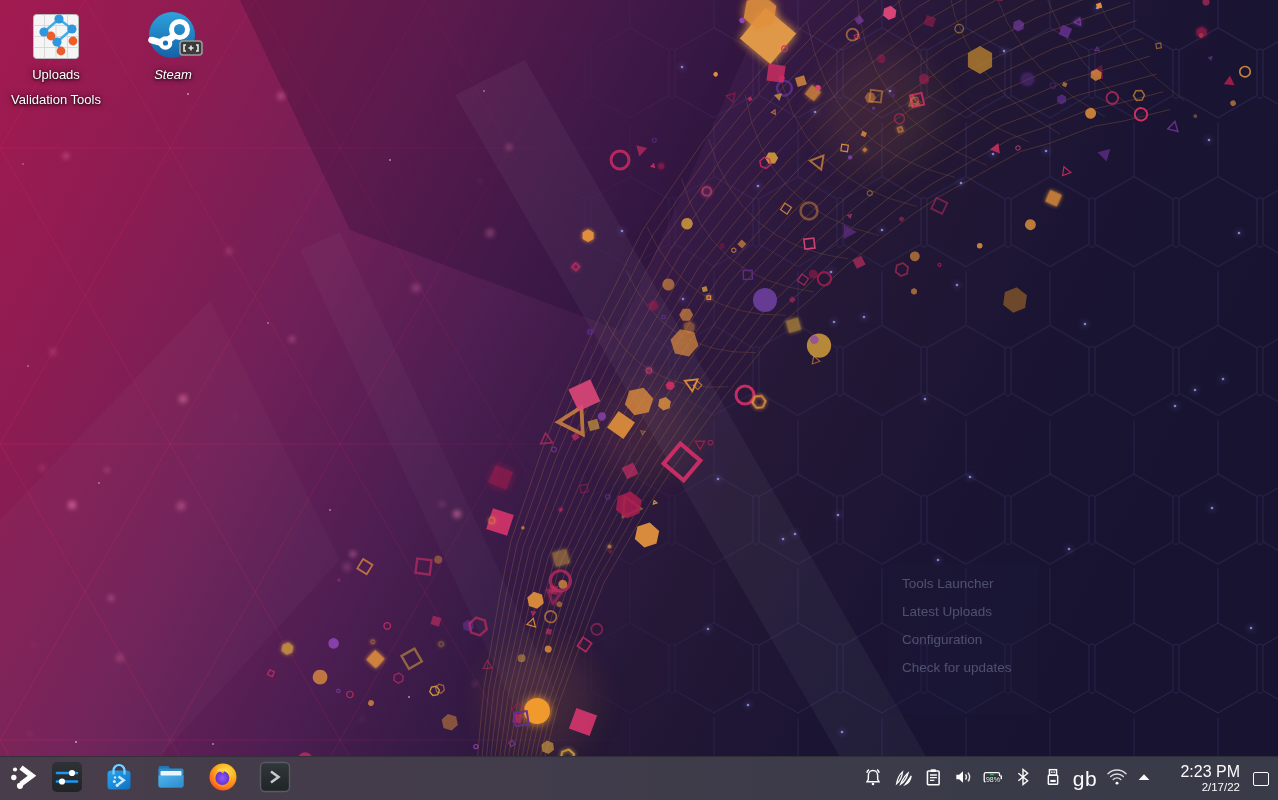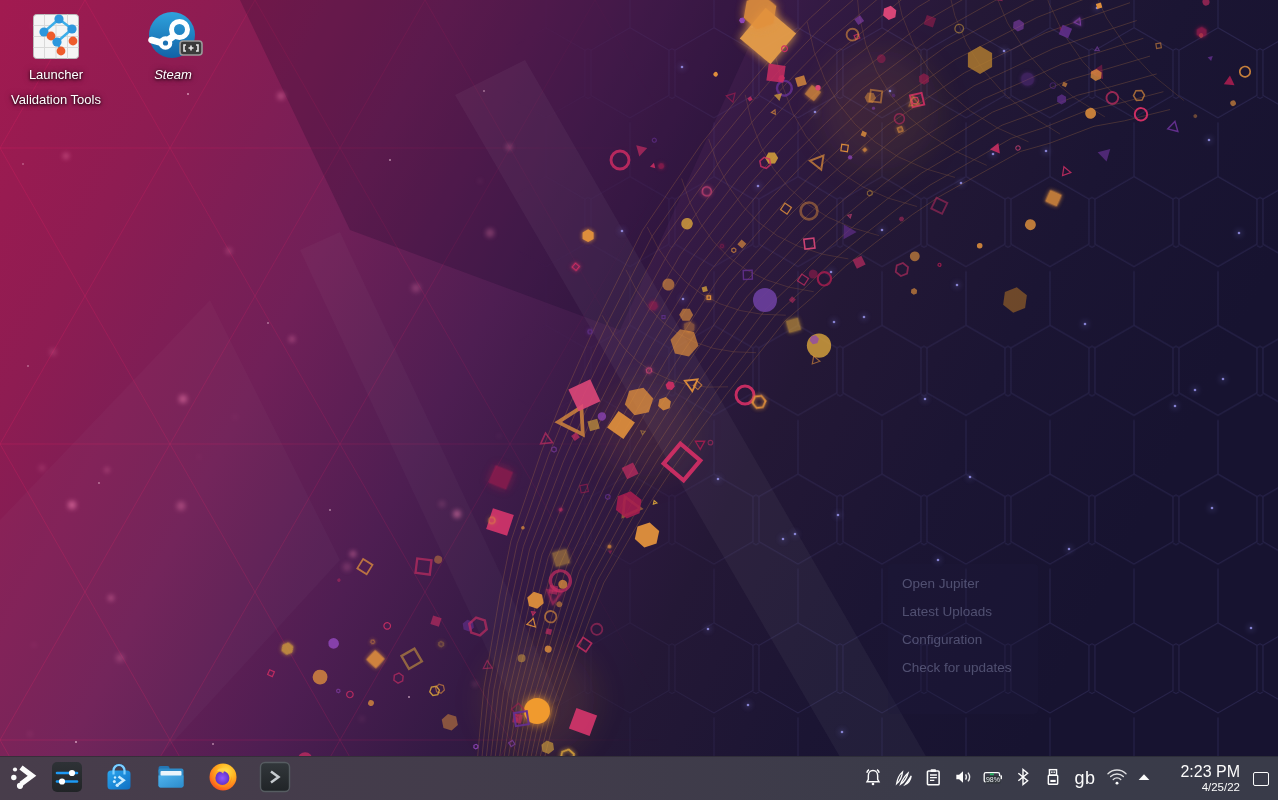--- a/index.html
+++ b/index.html
@@ -31,21 +31,21 @@
       background:linear-gradient(90deg,#483d4b 0%,#433c4b 35%,#3a3b49 75%,#393b49 100%);
       border-top:1px solid rgba(0,0,0,.22)}
   .launcher-btn{width:36px;height:38px;margin-left:5px;display:flex;align-items:center;
       justify-content:center;border-radius:4px}
   .app-btn{width:32px;height:38px;margin:0 10px;display:flex;align-items:center;
       justify-content:center;border-radius:4px}
   .app-btn:first-of-type{margin-left:16px}
   .spacer{flex:1}
   .tray{display:flex;align-items:center}
   .tray-item{width:30px;height:38px;display:flex;align-items:center;justify-content:center}
-  .kb-layout{font-size:18px;color:#fcfcfc;letter-spacing:.5px}
+  .kb-layout{font-size:21px;color:#fcfcfc;letter-spacing:.5px}
   .expander{width:24px;height:38px;display:flex;align-items:center;justify-content:center}
   .clock{width:78px;margin:0 8px 0 6px;display:flex;flex-direction:column;align-items:flex-end;
       justify-content:center;color:#fcfcfc;line-height:1.12}
   .clock .time{font-size:16px}
   .clock .date{font-size:11.5px}
   .show-desktop{width:26px;height:38px;margin-right:4px;display:flex;align-items:center;
       justify-content:center}
   .show-desktop .sq{width:14px;height:12px;border:1.6px solid #fcfcfc;border-radius:2px}
 </style>
 </head>
@@ -900,42 +900,42 @@
       <g transform="translate(1061.6,99.3) rotate(61)" opacity="0.71">
         <polygon points="4.4,2.6 0.0,5.1 -4.4,2.6 -4.4,-2.6 -0.0,-5.1 4.4,-2.6 " fill="#64308f"></polygon>
       </g>
       <g transform="translate(1201.6,32.3) rotate(181)" opacity="0.71" filter="url(#fGlow)">
         <polygon points="4.8,2.8 0.0,5.6 -4.8,2.8 -4.8,-2.8 -0.0,-5.6 4.8,-2.8 " fill="#a81d4f"></polygon>
       </g>
     </g>
 </svg>
 
 <div class="ghost-menu">
-  <div class="gm-item">Open Jupiter</div>
+  <div class="gm-item">Tools Launcher</div>
   <div class="gm-item">Latest Uploads</div>
   <div class="gm-item">Configuration</div>
   <div class="gm-item">Check for updates</div>
 </div>
 
 <div class="desktop-icon" style="left:1px;top:10px">
   <div class="ic">
     <svg width="52" height="52" viewBox="0 0 52 52">
       <rect x="3.5" y="4.5" width="45" height="44" rx="3" fill="#f5f5f5" stroke="#b9b9b9"></rect>
       <path d="M14.5,4.5 V48.5 M26,4.5 V48.5 M37.5,4.5 V48.5 M3.5,15.5 H48.5 M3.5,26.5 H48.5 M3.5,37.5 H48.5" stroke="#d9d9d9" stroke-width="1"></path>
       <path d="M29,9 L42,19 M29,9 L14,22 M42,19 L27,32 M14,22 L27,32 M27,32 L31,41" stroke="#3daee9" stroke-width="2.4" fill="none"></path>
       <circle cx="29" cy="9" r="4.6" fill="#2e97dd"></circle>
         <circle cx="42" cy="19" r="4.6" fill="#2e97dd"></circle>
       <circle cx="14" cy="22" r="4.6" fill="#2e97dd"></circle>
         <circle cx="27" cy="32" r="4.6" fill="#2e97dd"></circle>
       <circle cx="21" cy="26" r="4.4" fill="#ee5c2c"></circle>
         <circle cx="31" cy="41" r="4.4" fill="#ee5c2c"></circle>
       <circle cx="43" cy="31" r="4.4" fill="#ee5c2c"></circle>
     </svg>
   </div>
-  <div class="label">Launcher</div>
+  <div class="label">Uploads</div>
   <div class="label" style="margin-top:8px">Validation Tools</div>
 </div>
 
 <div class="desktop-icon" style="left:118px;top:10px">
   <div class="ic">
     <svg width="52" height="52" viewBox="0 0 52 52">
       <defs>
         <linearGradient id="stG" x1="0" y1="0" x2="0" y2="1">
           <stop offset="0" stop-color="#2ea2dd"></stop>
             <stop offset="1" stop-color="#1262a6"></stop>
@@ -1157,20 +1157,20 @@
     <div class="expander">
       <span>
         <svg width="18" height="18" viewBox="0 0 18 18">
           <path d="M3.6,12 L9,6.2 L14.4,12 Z" fill="#fcfcfc"></path>
         </svg>
       </span>
     </div>
 
     <div class="clock">
       <span class="time">2:23 PM</span>
-      <span class="date">4/25/22</span>
+      <span class="date">2/17/22</span>
     </div>
 
     <div class="show-desktop">
       <span class="sq"></span>
     </div>
   </div>
 </div>
 
 </body></html>

